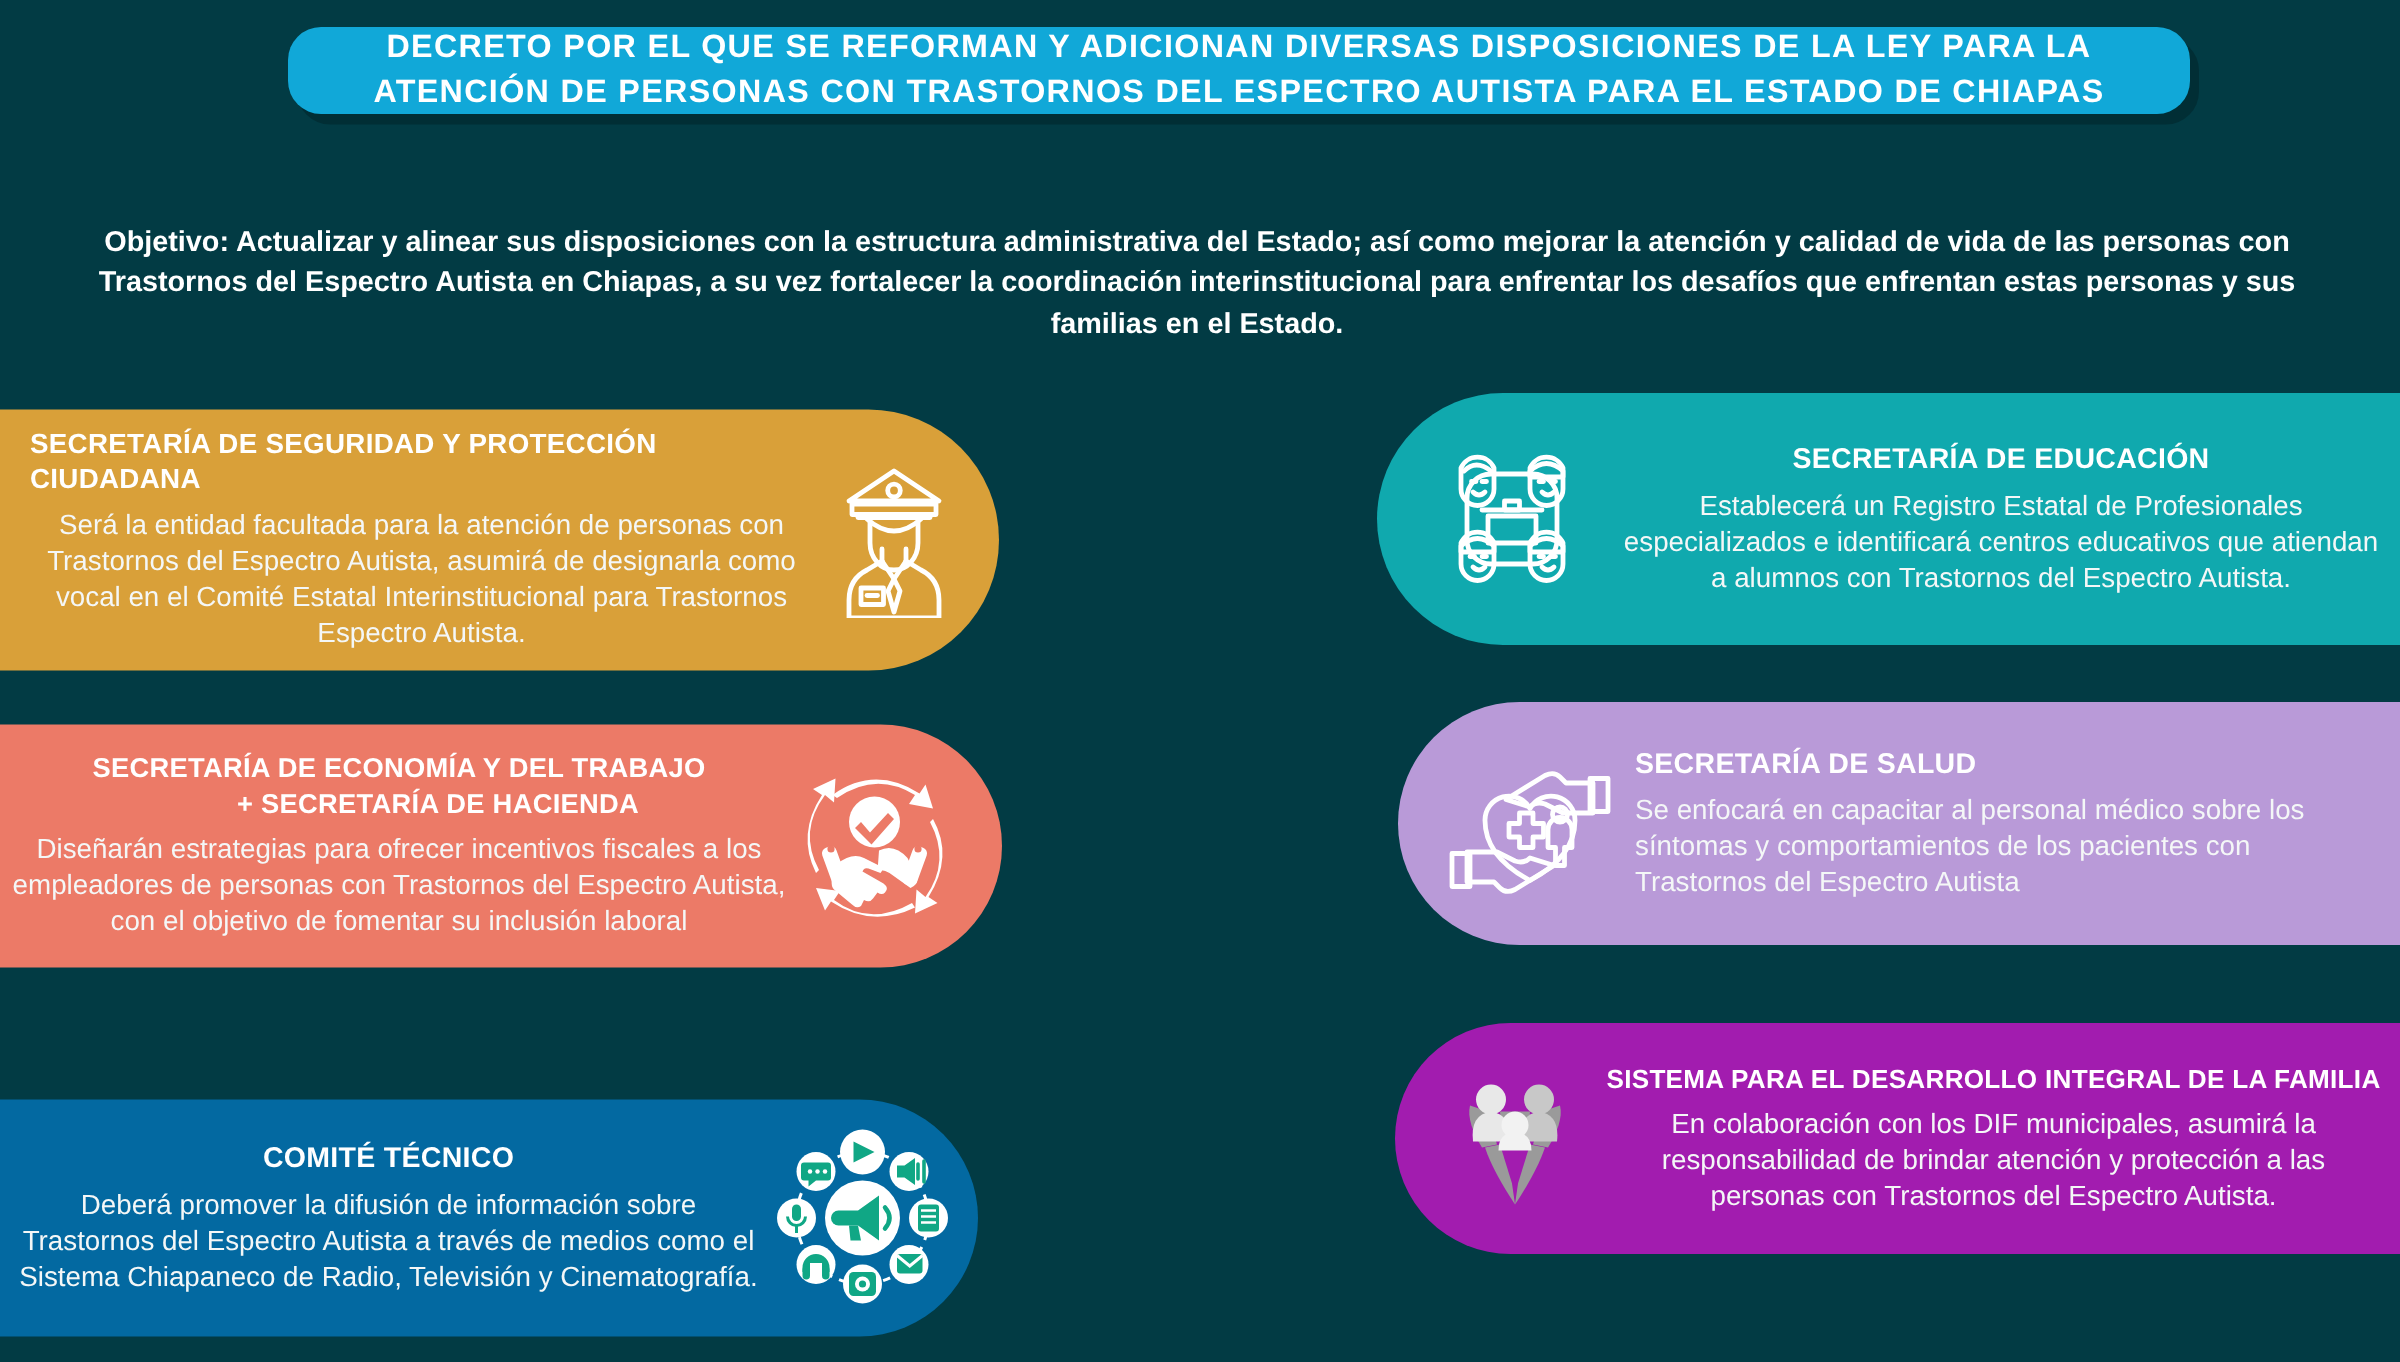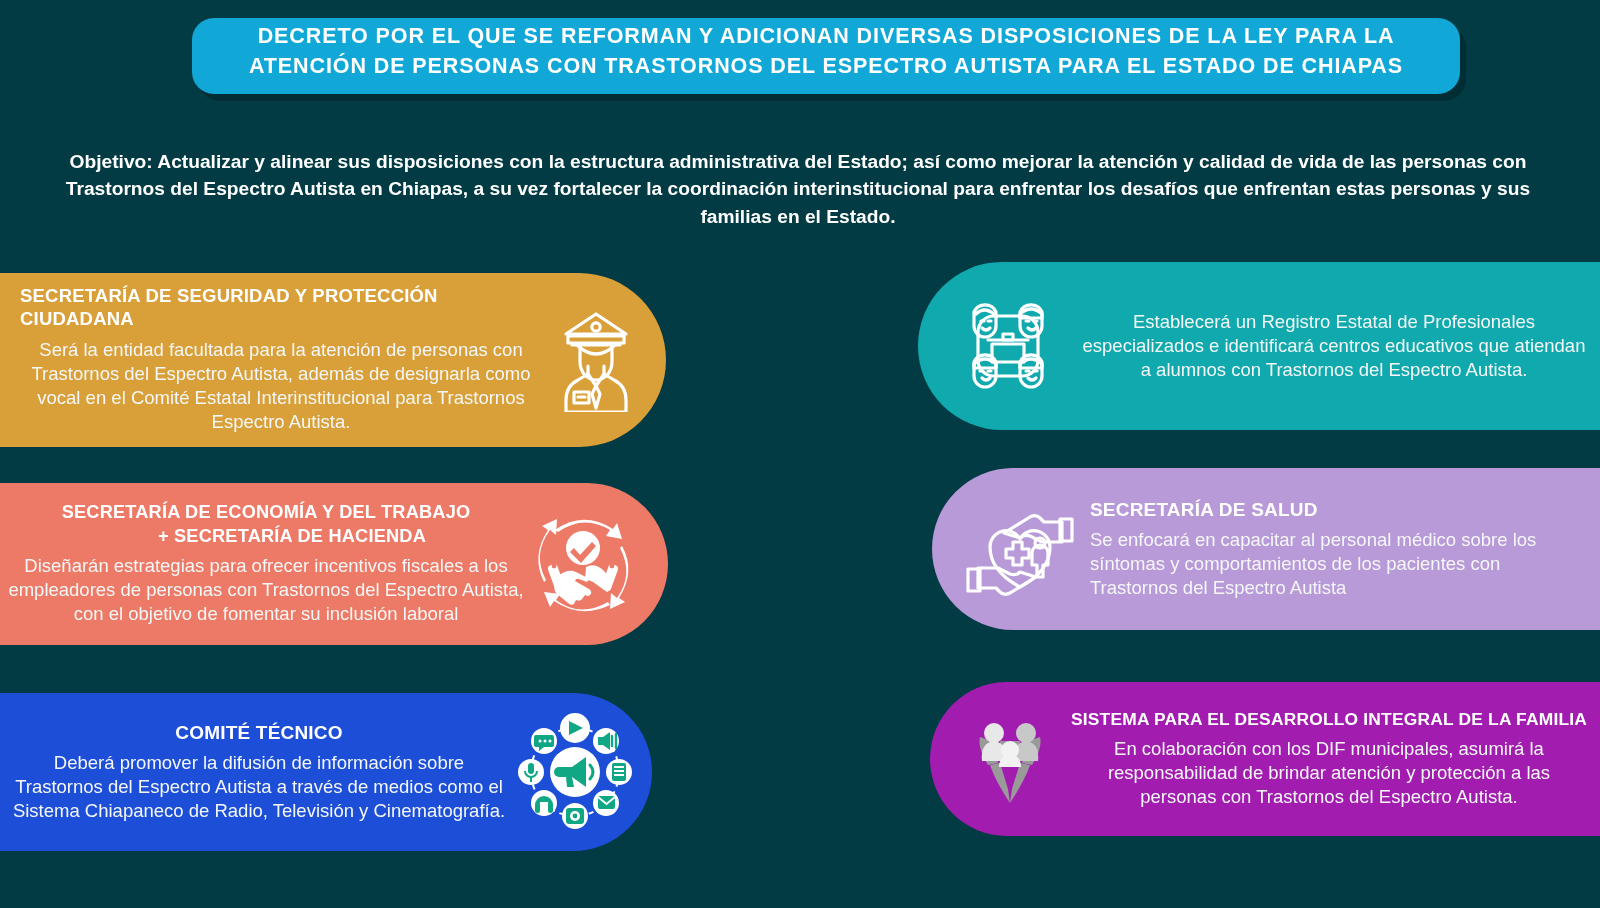--- a/index.html
+++ b/index.html
@@ -6,24 +6,24 @@
   html, body {
     width:1600px; height:908px;
     background:#023b44;
     font-family:"Liberation Sans", sans-serif;
     overflow:hidden;
   }
   #stage { position:relative; width:1600px; height:908px; background:#023b44; }
 
   
   .title-banner{
-    position:absolute; left:192px; top:18px; width:1268px; height:76px;
+    position:absolute; left:192px; top:18px; width:1268px; height:58px;
     background:#11a8d8; border-radius:22px;
     box-shadow:6px 7px 0 rgba(0,0,0,0.22);
-    display:flex; justify-content:center;
+    display:flex; align-items:center; justify-content:center;
     padding:4px 14px;
   }
   .title-banner .tline{
     color:#ffffff; font-weight:bold; font-size:21.5px; line-height:1.38;
     letter-spacing:.9px; text-align:center; white-space:nowrap;
   }
 
   
   .objective{
     position:absolute; left:28px; top:148px; width:1540px;
@@ -69,21 +69,21 @@
   #c3 .head{ font-size:18.2px; }
   #c3 .ico{ margin-right:26px; }
 
   
   #c4{ top:468px; width:668px; height:162px; background:#b99ad8;
        padding:0 12px 0 32px; justify-content:flex-start; }
   #c4 .ico{ margin-right:14px; }
   #c4 .txt{ flex:1; text-align:left; }
 
   
-  #c5{ top:678px; width:652px; height:158px; background:#1d4ed8;
+  #c5{ top:718px; width:652px; height:158px; background:#0369a1;
        padding:0 0 0 8px; justify-content:space-between; }
   #c5 .txt{ width:502px; text-align:center; }
   #c5 .head{ text-align:center; }
   #c5 .ico{ margin-right:14px; }
 
   
   #c6{ top:682px; width:670px; height:154px; background:#a21caf;
        padding:0 12px 0 26px; justify-content:flex-start; }
   #c6 .ico{ margin-right:6px; }
   #c6 .txt{ flex:1; text-align:center; }
@@ -99,21 +99,21 @@
       <div class="tline">DECRETO POR EL QUE SE REFORMAN Y ADICIONAN DIVERSAS DISPOSICIONES DE LA LEY PARA LA</div>
       <div class="tline">ATENCIÓN DE PERSONAS CON TRASTORNOS DEL ESPECTRO AUTISTA PARA EL ESTADO DE CHIAPAS</div>
     </div>
   </div>
 
   <div class="objective">Objetivo: Actualizar y alinear sus disposiciones con la estructura administrativa del Estado; así como mejorar la atención y calidad de vida de las personas con Trastornos del Espectro Autista en Chiapas, a su vez fortalecer la coordinación interinstitucional para enfrentar los desafíos que enfrentan estas personas y sus familias en el Estado.</div>
 
   <div class="card left" id="c1">
     <div class="txt">
       <div class="head">SECRETARÍA DE SEGURIDAD Y PROTECCIÓN CIUDADANA</div>
-      <div class="body">Será la entidad facultada para la atención de personas con Trastornos del Espectro Autista, además de designarla como vocal en el Comité Estatal Interinstitucional para Trastornos Espectro Autista.</div>
+      <div class="body">Será la entidad facultada para la atención de personas con Trastornos del Espectro Autista, asumirá de designarla como vocal en el Comité Estatal Interinstitucional para Trastornos Espectro Autista.</div>
     </div>
     <div class="ico">
       <svg width="96" height="104" viewBox="0 0 96 104" fill="none" stroke="#ffffff" stroke-width="3.2" stroke-linejoin="round" stroke-linecap="round">
         <path d="M48 6 L78 26 L18 26 Z"></path>
         <circle cx="48" cy="19" r="4.2"></circle>
         <path d="M20 28 h56 v7 h-56 z"></path>
         <path d="M24 37 h48"></path>
         <path d="M30 38 q18 16 36 0"></path>
         <path d="M32 40 v14 a16 18 0 0 0 32 0 v-14"></path>
         <path d="M40 58 v8 M56 58 v8"></path>
@@ -146,20 +146,21 @@
         <path d="M68 72 a12 12 0 0 1 22 0 v14 a11 11 0 0 1 -22 0 z"></path>
         <path d="M68 74 q11 -10 22 0 v4 h-22 z"></path>
         <path d="M74 81 h3 M82 81 h3 M76 88 q4 4 8 0"></path>
 
         <rect x="40" y="54" width="32" height="18"></rect>
         <path d="M36 50 h40"></path>
         <path d="M51 44 h10 v6 h-10 z"></path>
       </svg>
     </div>
     <div class="txt">
+      <div class="head">SECRETARÍA DE EDUCACIÓN</div>
       <div class="body">Establecerá un Registro Estatal de Profesionales especializados e identificará centros educativos que atiendan a alumnos con Trastornos del Espectro Autista.</div>
     </div>
   </div>
 
   <div class="card left" id="c3">
     <div class="txt">
       <div class="head" style="margin-bottom:1px;">SECRETARÍA DE ECONOMÍA Y DEL TRABAJO</div>
       <div class="head" style="padding-left:52px;">+ SECRETARÍA DE HACIENDA</div>
       <div class="body">Diseñarán estrategias para ofrecer incentivos fiscales a los empleadores de personas con Trastornos del Espectro Autista, con el objetivo de fomentar su inclusión laboral</div>
     </div>

